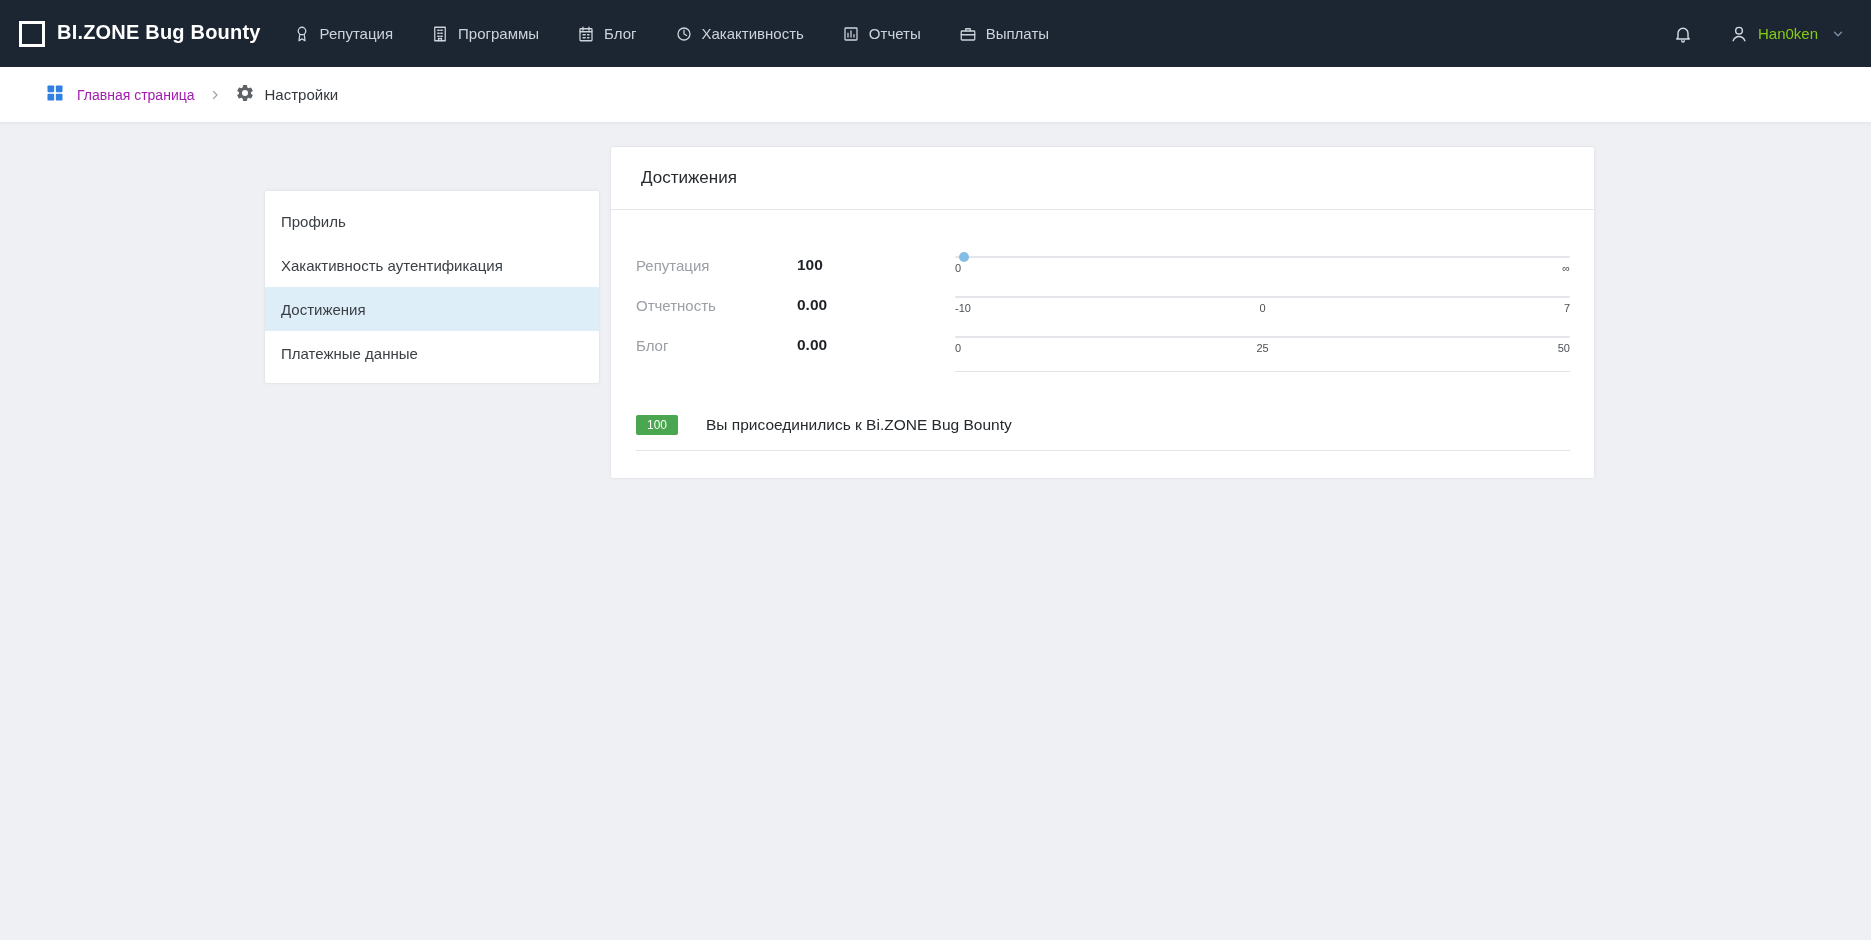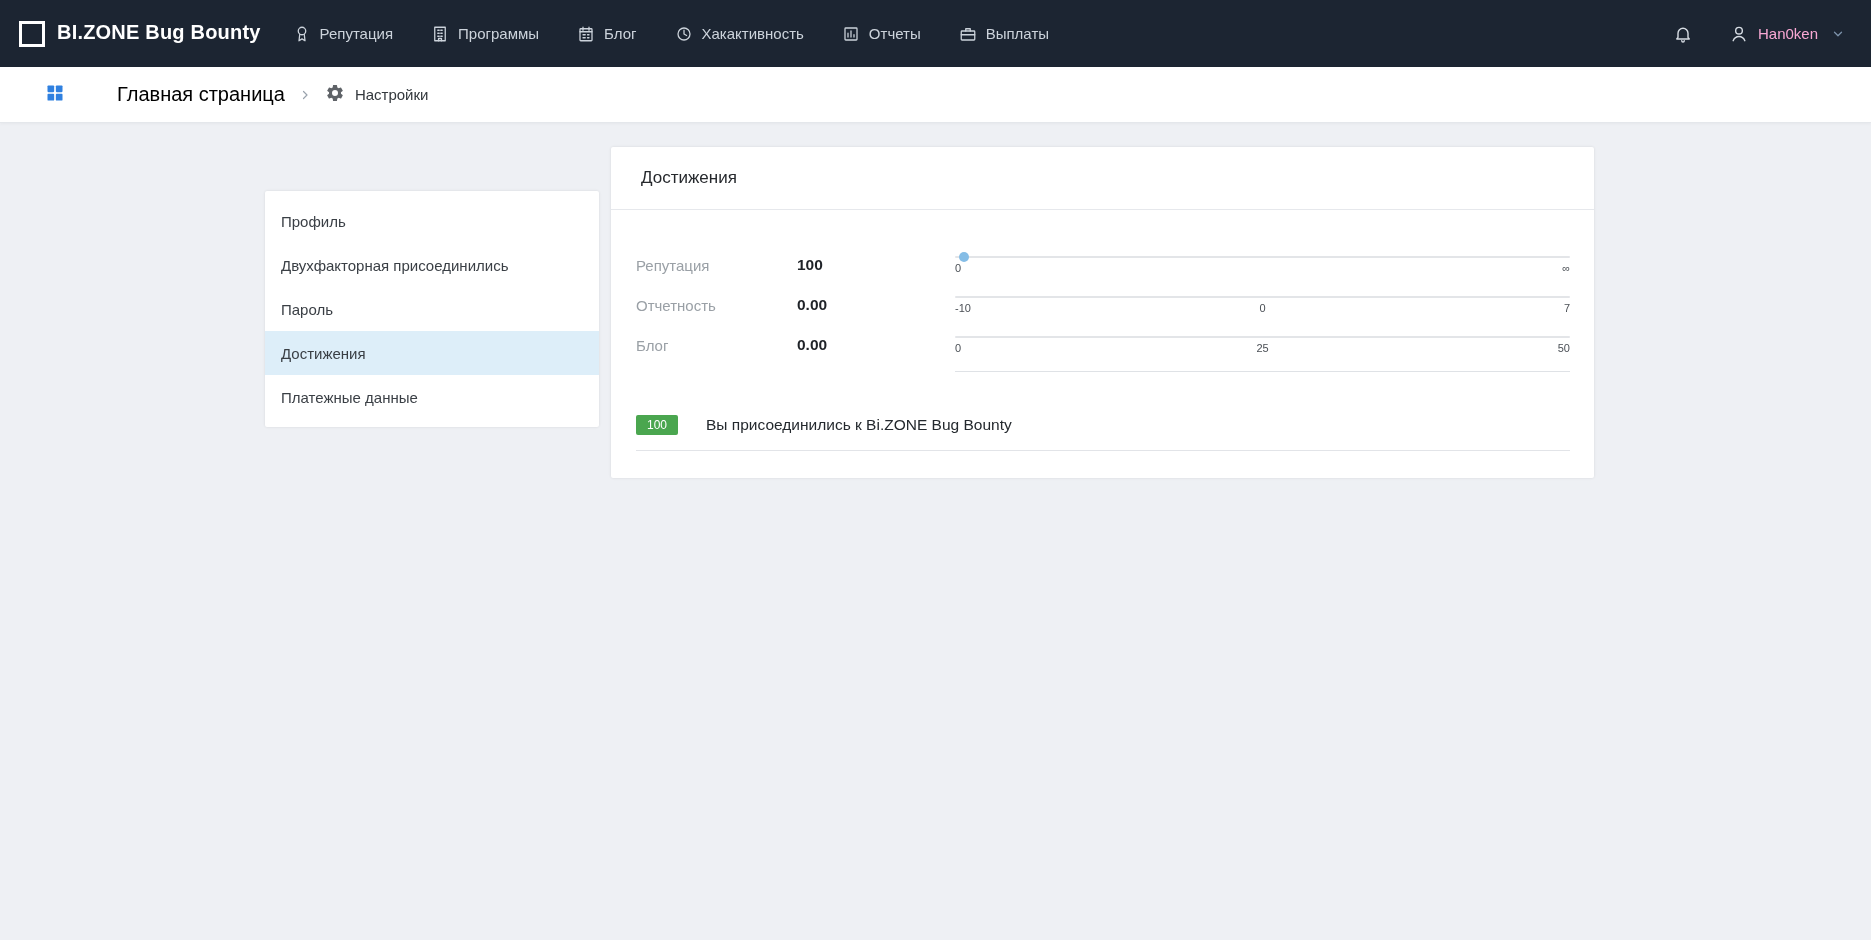--- a/index.html
+++ b/index.html
@@ -25,35 +25,35 @@
   .nav-items { display:flex; align-items:center; gap:38px; }
   .nav-item {
     display:flex; align-items:center; gap:9px;
     color:#ccd3db; font-size:15px; cursor:pointer; white-space:nowrap;
   }
   .nav-item svg { display:block; }
   .nav-right { margin-left:auto; display:flex; align-items:center; gap:36px; }
   .bell { color:#d6dce3; cursor:pointer; display:flex; }
   .user-chip { display:flex; align-items:center; gap:9px; cursor:pointer; }
   .user-chip .user-ic { color:#d6dce3; display:flex; }
-  .user-name { color:#f9a8d4; font-size:15px; }
+  .user-name { color:#84cc16; font-size:15px; }
   .user-chevron { color:#7d93ab; display:flex; margin-left:4px; }
 
   
   .breadcrumb-bar {
     height:56px;
     background:#ffffff;
     border-bottom:1px solid #e4e7eb;
     box-shadow:0 1px 3px rgba(0,0,0,.04);
     display:flex; align-items:center;
     padding:0 45px;
     gap:14px;
   }
   .crumb-home { display:flex; align-items:center; gap:12px; cursor:pointer; }
-  .crumb-home-label { color:#000000; font-size:20px;margin-left:40px; }
+  .crumb-home-label { color:#a21caf; font-size:14px; }
   .crumb-sep { color:#9aa3ad; display:flex; }
   .crumb-current { display:flex; align-items:center; gap:10px; }
   .crumb-current-label { color:#33383d; font-size:15px; }
 
   
   .page { position:relative; width:1871px; height:817px; }
 
   .card {
     position:absolute;
     background:#ffffff;
@@ -220,24 +220,21 @@
   </div>
 </div>
 
 <div class="page">
 
   <div class="card settings-card">
     <div class="menu-item">
         <span>Профиль</span>
       </div>
     <div class="menu-item">
-        <span>Двухфакторная присоединились</span>
-      </div>
-    <div class="menu-item">
-        <span>Пароль</span>
+        <span>Хакактивность аутентификация</span>
       </div>
     <div class="menu-item active">
         <span>Достижения</span>
       </div>
     <div class="menu-item">
         <span>Платежные данные</span>
       </div>
   </div>
 
   <div class="card content-card">

